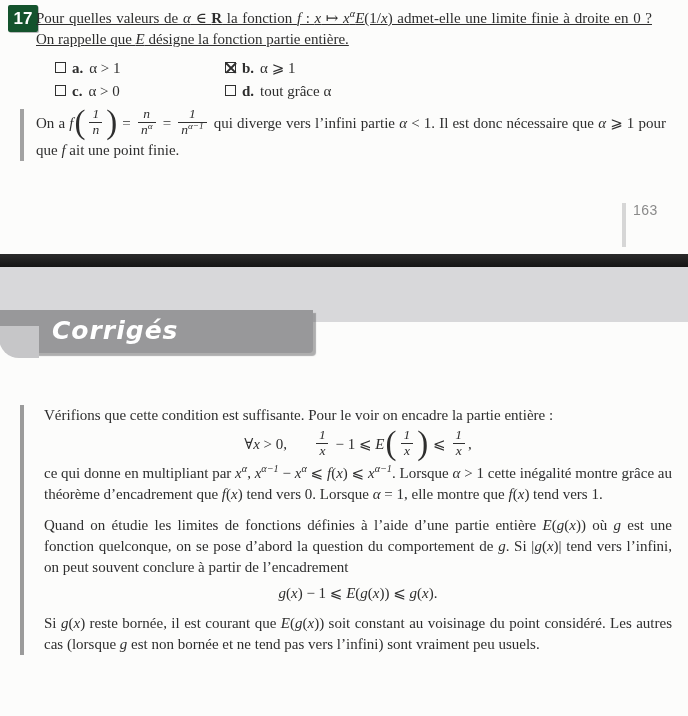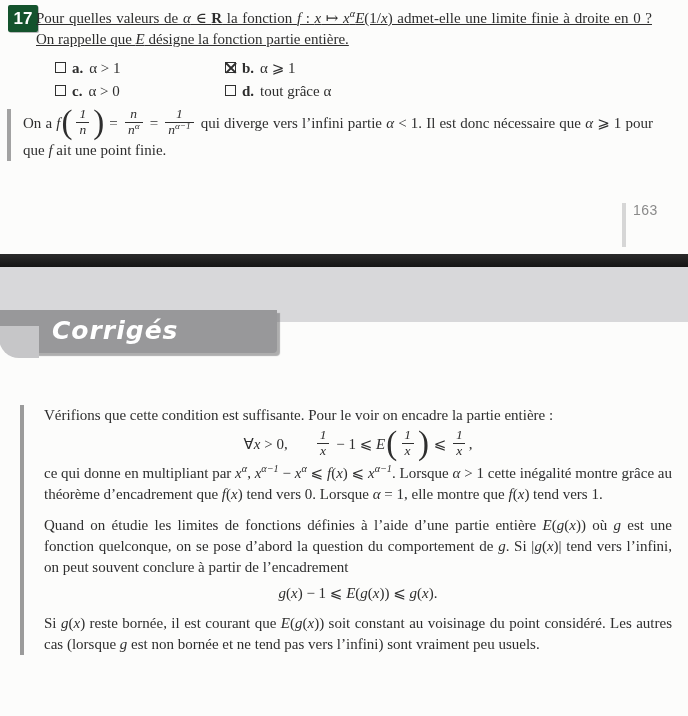--- a/index.html
+++ b/index.html
@@ -41,40 +41,40 @@
   .checkbox[data-checked="true"]::before,
   .checkbox[data-checked="true"]::after{
     content:"";position:absolute;left:-2px;top:4px;width:14px;height:1.6px;
     background:#2f2f2f;
   }
   .checkbox[data-checked="true"]::before{transform:rotate(45deg);}
   .checkbox[data-checked="true"]::after{transform:rotate(-45deg);}
   .opt-key{font-weight:bold;margin-right:6px;}
 
   .solution-block{
-    position:absolute;left:7px;top:109px;width:630px;
+    position:absolute;left:20px;top:109px;width:630px;
     border-left:4px solid #a2a2a2;padding-left:12px;
     text-align:justify;
   }
 
   .page-number-bar{
     position:absolute;left:622px;top:203px;width:4px;height:44px;background:#d6d6d6;
   }
   .page-number{
     position:absolute;left:633px;top:200px;
     font-family:"Liberation Sans","DejaVu Sans",sans-serif;
     font-size:14px;color:#8a8a8a;letter-spacing:0.5px;
   }
 
   
   .band-black{position:absolute;left:0;top:254px;width:688px;height:13px;
     background:linear-gradient(#2b2b2b,#141414);}
   .band-gray{position:absolute;left:0;top:267px;width:688px;height:55px;background:#d8d8da;}
   .corriges-tab{
-    position:absolute;left:0;top:310px;width:277px;height:43px;
+    position:absolute;left:0;top:310px;width:313px;height:43px;
     background:#98989a;
     border-bottom-left-radius:30px 26px;
     border-bottom-right-radius:4px;
     box-shadow:3px 3px 1px rgba(110,110,112,0.55);
     z-index:2;
   }
   .corriges-tab::before{
     content:"";position:absolute;left:-1px;bottom:-5px;width:40px;height:32px;
     background:#c6c6c8;border-bottom-left-radius:20px;z-index:-1;
   }
@@ -89,21 +89,21 @@
   .corrige-body{
     position:absolute;left:20px;top:405px;width:628px;
     border-left:4px solid #9b9b9b;padding-left:20px;
     text-align:justify;
   }
   .corrige-body p{margin:0;}
   .p-tight{margin-bottom:2px !important;}
   .p-gap{margin-bottom:10px !important;}
   .p-small-gap{margin-bottom:4px !important;}
   .formula{
-    text-align:center;margin:4px 0 2px;font-family:Liberation Serif, serif;
+    text-align:center;margin:4px 0 2px;
   }
   .formula2{
     text-align:center;margin:5px 0 9px;
   }
 
   
   .run-r{font-style:normal;}
   .run-i{font-style:italic;}
   .run-b{font-weight:bold;}
   .run-si{font-style:italic;font-size:0.68em;vertical-align:super;line-height:0;}

